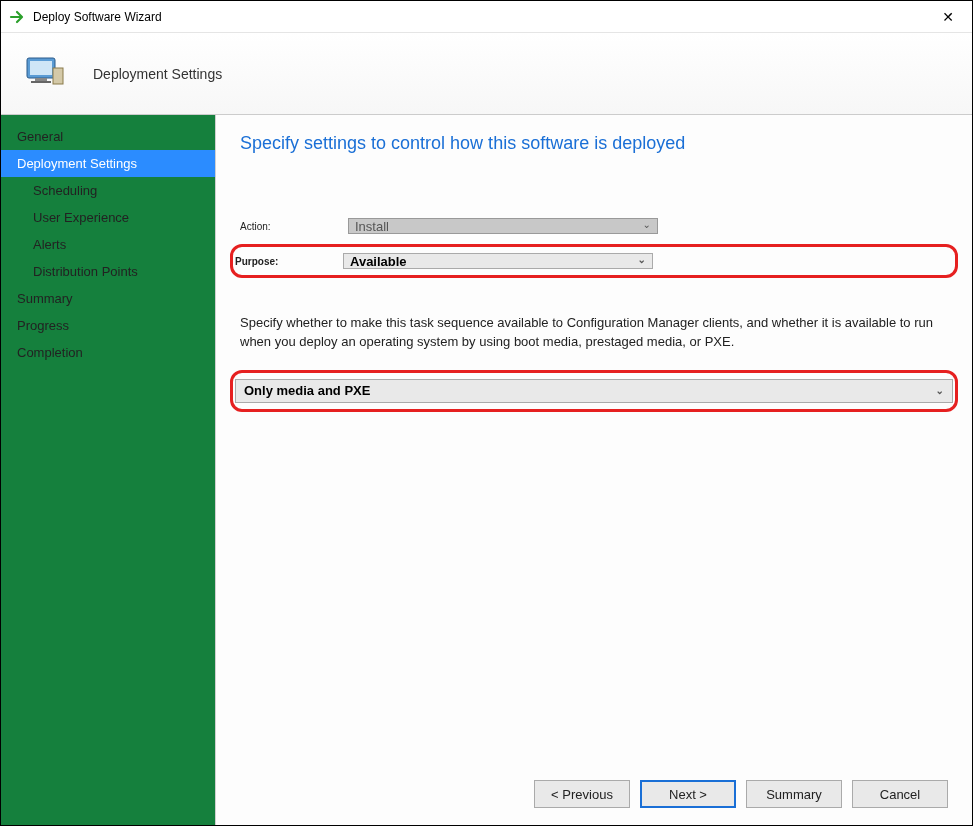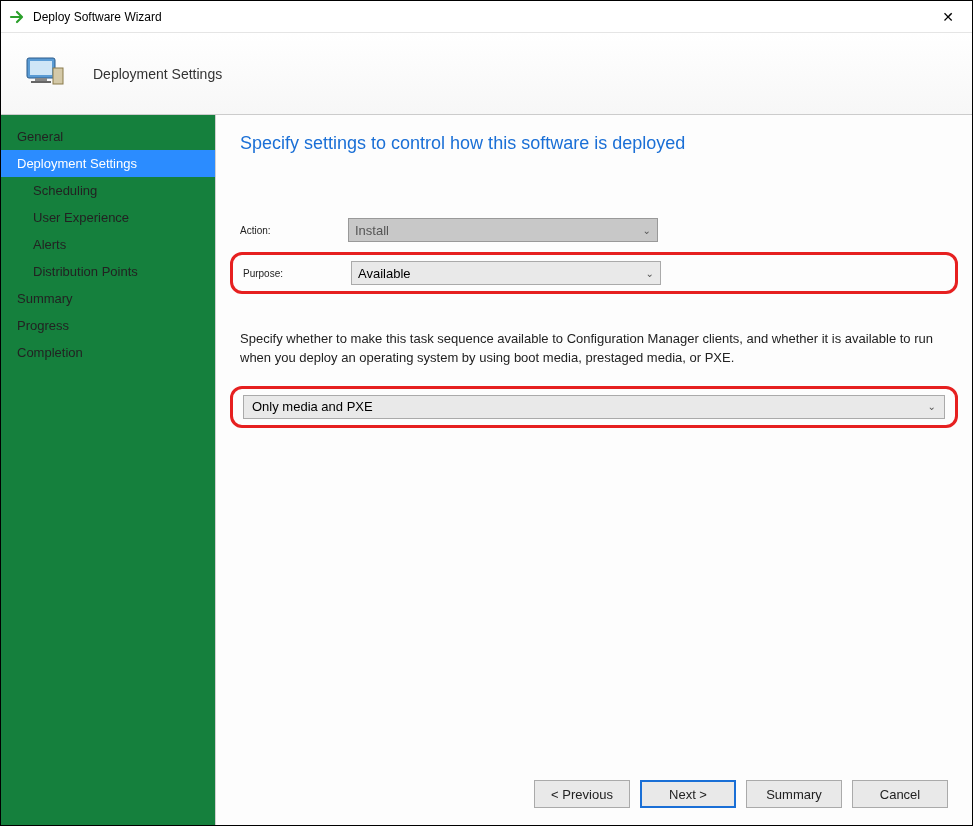--- a/index.html
+++ b/index.html
@@ -19,25 +19,25 @@
     .sidebar { width: 215px; background: #15803d; border-right: 1px solid #d0d0d0; padding-top: 8px; }
     .nav-item { font-size: 13px; color: #222; padding: 6px 10px 6px 16px; cursor: pointer; }
     .nav-item.sub { padding-left: 32px; }
     .nav-item.selected { background: #2b8cff; color: #fff; }
     
     .main { flex: 1; padding: 18px 24px 0 24px; position: relative; background: #fdfdfd; }
     .main-heading { color: #1a6fd6; font-size: 18px; font-weight: 400; margin: 0 0 64px 0; }
     
     .form-row { display: flex; align-items: center; margin-bottom: 10px; }
     .form-label { width: 108px; font-size: 10px; color: #222; }
-    .form-select { width: 310px; height: 24px; border: 1px solid #aaa; background: #e9e9e9; font-size: 13px; padding: 0 6px; display: flex; align-items: center; justify-content: space-between; }
+    .form-select { width: 310px; height: 16px; border: 1px solid #aaa; background: #e9e9e9; font-size: 13px; padding: 0 6px; display: flex; align-items: flex-start; justify-content: space-between; }
     .form-select.disabled { background: #c8c8c8; color: #555; border-color: #999; }
     .chevron { font-size: 10px; color: #555; }
     
-    .highlight-box { border: 3px solid #e62020; border-radius: 12px; padding: 6px 10px; margin: 0 -10px 6px -10px; }
+    .highlight-box { border: 3px solid #e62020; border-radius: 12px; padding: 6px 2px; margin: 0 -10px 6px -10px; font-weight: bold; }
     
     .help-text { font-size: 13px; color: #222; margin: 36px 0 18px 0; line-height: 1.45; }
     
     .wide-select { width: 100%; height: 24px; border: 1px solid #aaa; background: #e9e9e9; font-size: 13px; padding: 0 8px; display: flex; align-items: center; justify-content: space-between; }
     .wide-label { font-size: 13px; color: #222; margin-bottom: 8px; }
     
     .button-bar { position: absolute; bottom: 18px; right: 24px; display: flex; gap: 10px; }
     .btn { width: 96px; height: 28px; border: 1px solid #aaa; background: #e9e9e9; font-size: 13px; color: #222; cursor: pointer; display: flex; align-items: center; justify-content: center; }
     .btn.primary { border: 2px solid #1a6fd6; }
   </style>

